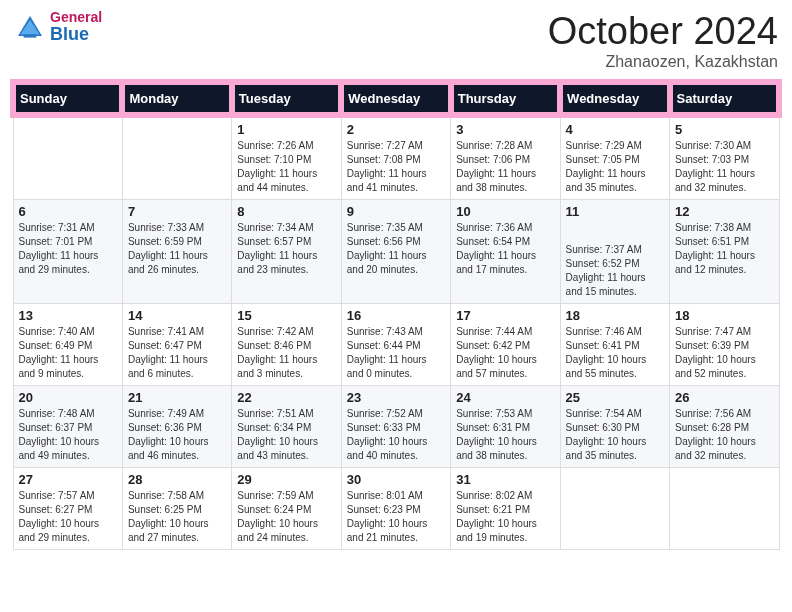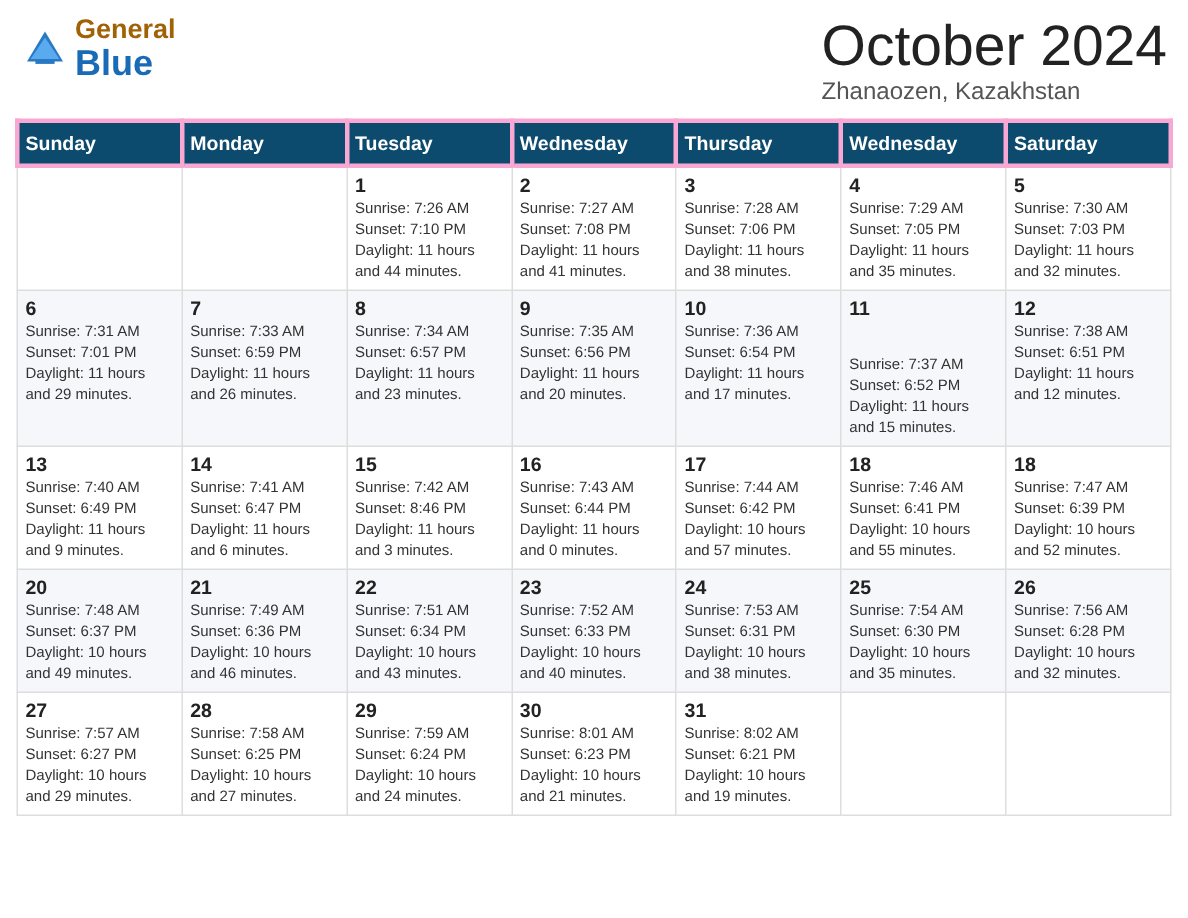--- a/index.html
+++ b/index.html
@@ -21,56 +21,57 @@
       display: flex;
       align-items: center;
       gap: 4px;
     }
     .logo-text {
       display: flex;
       flex-direction: column;
       line-height: 1.1;
     }
     .logo-general {
+      font-size: 14px;
+      font-weight: bold;
+      color: #be185d;
+    }
+    .logo-blue {
       font-size: 18px;
-      font-weight: bold;
-      color: #a16207;
-    }
-    .logo-blue {
-      font-size: 24px;
       font-weight: bold;
       color: #1a6bb5;
     }
     .logo-icon {
       width: 32px;
       height: 32px;
     }
     .title-block {
+      text-align: right;
     }
     .month-title {
       font-size: 38px;
       font-weight: normal;
       color: #222;
     }
     .location {
       font-size: 16px;
       color: #555;
     }
     .calendar {
       width: 100%;
       border-collapse: collapse;
     }
     .calendar th {
-      background-color: #0c4a6e;
+      background-color: #0f172a;
       color: #fff;
       font-size: 13px;
       font-weight: bold;
       padding: 6px 4px;
       text-align: left;
-      border: 3px solid #f9a8d4;
+      border: 6px solid #f9a8d4;
     }
     .calendar td {
       vertical-align: top;
       border: 1px solid #ddd;
       padding: 4px 5px;
       width: calc(100% / 7);
       font-size: 11px;
       color: #333;
       background: #fff;
       height: 80px;

